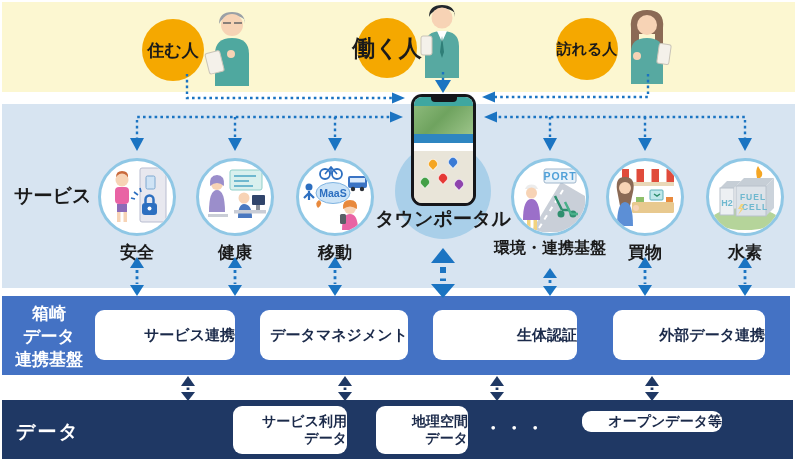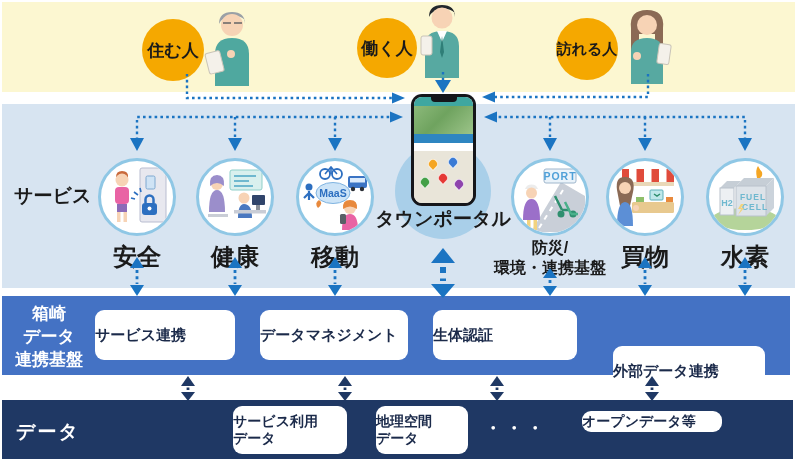--- a/index.html
+++ b/index.html
@@ -15,21 +15,21 @@
 
   .band-label { position:absolute; font-weight:bold; white-space:nowrap; }
   .lbl-users    { left:14px; top:32px;  font-size:19px; }
   .lbl-services { left:14px; top:183px; font-size:19px; }
   .lbl-platform { left:4px;  top:302px; width:90px; text-align:center; color:#fff; font-size:17px; line-height:23px; }
   .lbl-data     { left:16px; top:419px; color:#fff; font-size:19px; letter-spacing:2px; }
 
   .user-circle { position:absolute; border-radius:50%; background:#F5A800;
     display:flex; align-items:center; justify-content:center; font-weight:bold; white-space:nowrap; }
   .uc-resident { left:142px; top:19px; width:62px; height:62px; font-size:17px; }
-  .uc-worker   { left:357px; top:18px; width:60px; height:60px; font-size:17px; }
+  .uc-worker   { left:357px; top:18px; width:60px; height:60px; font-size:23px; }
   .uc-visitor  { left:556px; top:18px; width:62px; height:62px; font-size:15px; }
 
   .person { position:absolute; }
   .p-resident { left:201px; top:8px;  width:62px; height:78px; }
   .p-worker   { left:413px; top:2px;  width:58px; height:76px; }
   .p-visitor  { left:617px; top:8px;  width:60px; height:76px; }
 
   .portal-circle { position:absolute; left:395px; top:143px; width:96px; height:96px;
     border-radius:50%; background:#A9CFE9; }
   .phone { position:absolute; left:411px; top:94px; width:65px; height:112px;
@@ -47,33 +47,33 @@
   .portal-label { position:absolute; left:363px; top:206px; width:160px; text-align:center;
     font-weight:bold; font-size:19px; }
 
   .svc-circle { position:absolute; top:158px; width:78px; height:78px; box-sizing:border-box;
     border-radius:50%; background:#fff; border:3px solid #8FC7E5; overflow:hidden; }
   .svc-circle svg { position:absolute; left:1px; top:1px; }
   .sc-0 { left:98px; }  .sc-1 { left:196px; } .sc-2 { left:296px; }
   .sc-3 { left:511px; } .sc-4 { left:606px; } .sc-5 { left:706px; }
 
   .svc-label { position:absolute; top:241px; width:120px; text-align:center;
-    font-weight:bold; font-size:24px; white-space:nowrap; }
+    font-weight:bold; font-size:17px; white-space:nowrap; }
   .sl-0 { left:77px; }  .sl-1 { left:175px; } .sl-2 { left:275px; }
   .sl-3 { left:475px; top:238px; width:150px; font-size:16px; line-height:20px; }
   .sl-4 { left:585px; } .sl-5 { left:685px; }
 
   .white-box { position:absolute; background:#fff; border-radius:9px;
-    display:flex; flex-direction:column; align-items:flex-start; justify-content:center;
+    display:flex; flex-direction:column; align-items:flex-end; justify-content:center;
     font-weight:bold; color:#1b2a4a; text-align:center; line-height:18px; }
   .pb { top:310px; height:50px; font-size:15px; }
   .pb-0 { left:95px;  width:140px; }
   .pb-1 { left:260px; width:148px; }
   .pb-2 { left:433px; width:144px; }
-  .pb-3 { left:613px; width:152px;margin-top:36px; }
+  .pb-3 { left:613px; width:152px; }
   .db { top:406px; height:48px; font-size:14px; line-height:17px; }
   .db-0 { left:88px;  width:118px; }
   .db-1 { left:233px; width:114px; }
   .db-2 { left:376px; width:92px; }
   .db-3 { left:582px; width:140px; height:21px; top:411px; }
   .data-ellipsis { position:absolute; left:484px; top:416px; color:#fff;
     font-weight:bold; font-size:18px; letter-spacing:3px; }
 
   .arrows { position:absolute; left:0; top:0; pointer-events:none; }
   .arrows .ln { fill:none; stroke-width:2.4; stroke-dasharray:2.6 3.2; }
@@ -244,21 +244,20 @@
       <text x="45" y="48" text-anchor="middle" font-size="8.5" font-weight="bold" letter-spacing="1" fill="#6FB8CF">CELL</text>
       <path d="M47,16 Q45,8 48,4 Q50,8 52,10 Q53,14 50,16 Z" fill="#F5A623"></path>
       <path d="M31,42 l-3,5 h3 l-3,6 l6,-7 h-3 l3,-4 Z" fill="#F2D37E"></path>
     </svg>
   </div>
 
   <div class="svc-label sl-0">安全</div>
   <div class="svc-label sl-1">健康</div>
   <div class="svc-label sl-2">移動</div>
   <div class="svc-label sl-3">
-    <div>防災/</div>
     <div>環境・連携基盤</div>
   </div>
   <div class="svc-label sl-4">買物</div>
   <div class="svc-label sl-5">水素</div>
 
   <div class="white-box pb pb-0">
       <span>サービス連携</span>
     </div>
   <div class="white-box pb pb-1">
       <span>データマネジメント</span>

